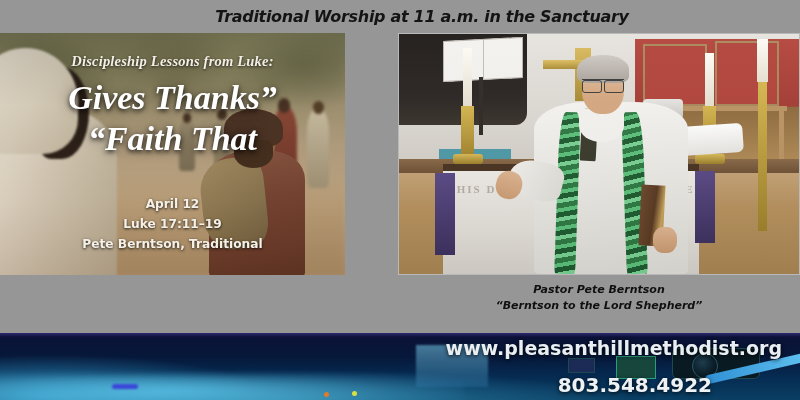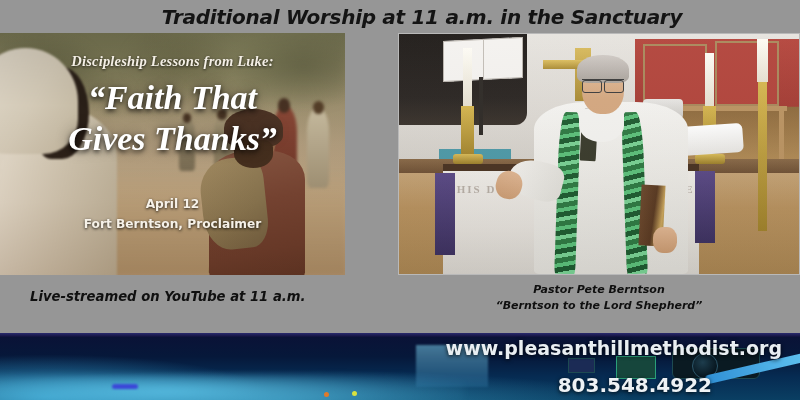--- a/index.html
+++ b/index.html
@@ -12,21 +12,21 @@
   #slide { position:relative; width:800px; height:400px; background:#969696; overflow:hidden; }
 
   
   .header-band {
     position:absolute; left:0; top:0; width:800px; height:33px;
     background:#969696; display:flex; align-items:center; justify-content:center;
   }
   .header-title {
     font-family:"DejaVu Sans", sans-serif;
     font-weight:bold; font-style:italic;
-    font-size:20px; letter-spacing:-0.3px;
+    font-size:16px; letter-spacing:-0.3px;
     color:#141414; white-space:nowrap;margin-left:44px;
   }
 
   
   .media-row { position:absolute; left:0; top:33px; width:800px; height:242px; }
 
   .photo { position:absolute; top:0; height:242px; overflow:hidden; }
   .photo-left  { left:0px;   width:345px; }
   .photo-right { left:398px; width:402px; border:1px solid #b9b9b9; }
 
@@ -400,26 +400,27 @@
           <div class="hood-hair"></div>
           <div class="hood-top"></div>
         </div>
 
         <div class="left-dim"></div>
       </div>
 
       <div class="left-text">
         <div class="kicker">Discipleship Lessons from Luke:</div>
         <div class="sermon-title">
+          <span class="ln">Gives Thanks”</span>
           <span class="ln">“Faith That</span>
-          <span class="ln">Gives Thanks”</span>
         </div>
         <div class="detail-lines">
           <span class="ln">April 12</span>
-          <span class="ln">Fort Berntson, Proclaimer</span>
+          <span class="ln">Luke 17:11–19</span>
+          <span class="ln">Pete Berntson, Traditional</span>
         </div>
       </div>
     </div>
 
     <div class="photo photo-right">
       <div class="scene-right">
         <div class="sanctuary-wall"></div>
         <div class="chancel-floor"></div>
 
         <div class="pews"></div>
@@ -471,21 +472,20 @@
           <div class="book"></div>
           <div class="hand2"></div>
         </div>
 
         <div class="right-tint"></div>
       </div>
     </div>
   </div>
 
   <div class="caption-band">
-    <div class="caption-left">Live-streamed on YouTube at 11 a.m.</div>
     <div class="caption-right">
       <span class="ln">Pastor Pete Berntson</span>
       <span class="ln">“Berntson to the Lord Shepherd”</span>
     </div>
   </div>
 
   <div class="blue-band">
     <div class="blue-top-edge"></div>
     <div class="blue-glow-l"></div>
     <div class="blue-panel"></div>

